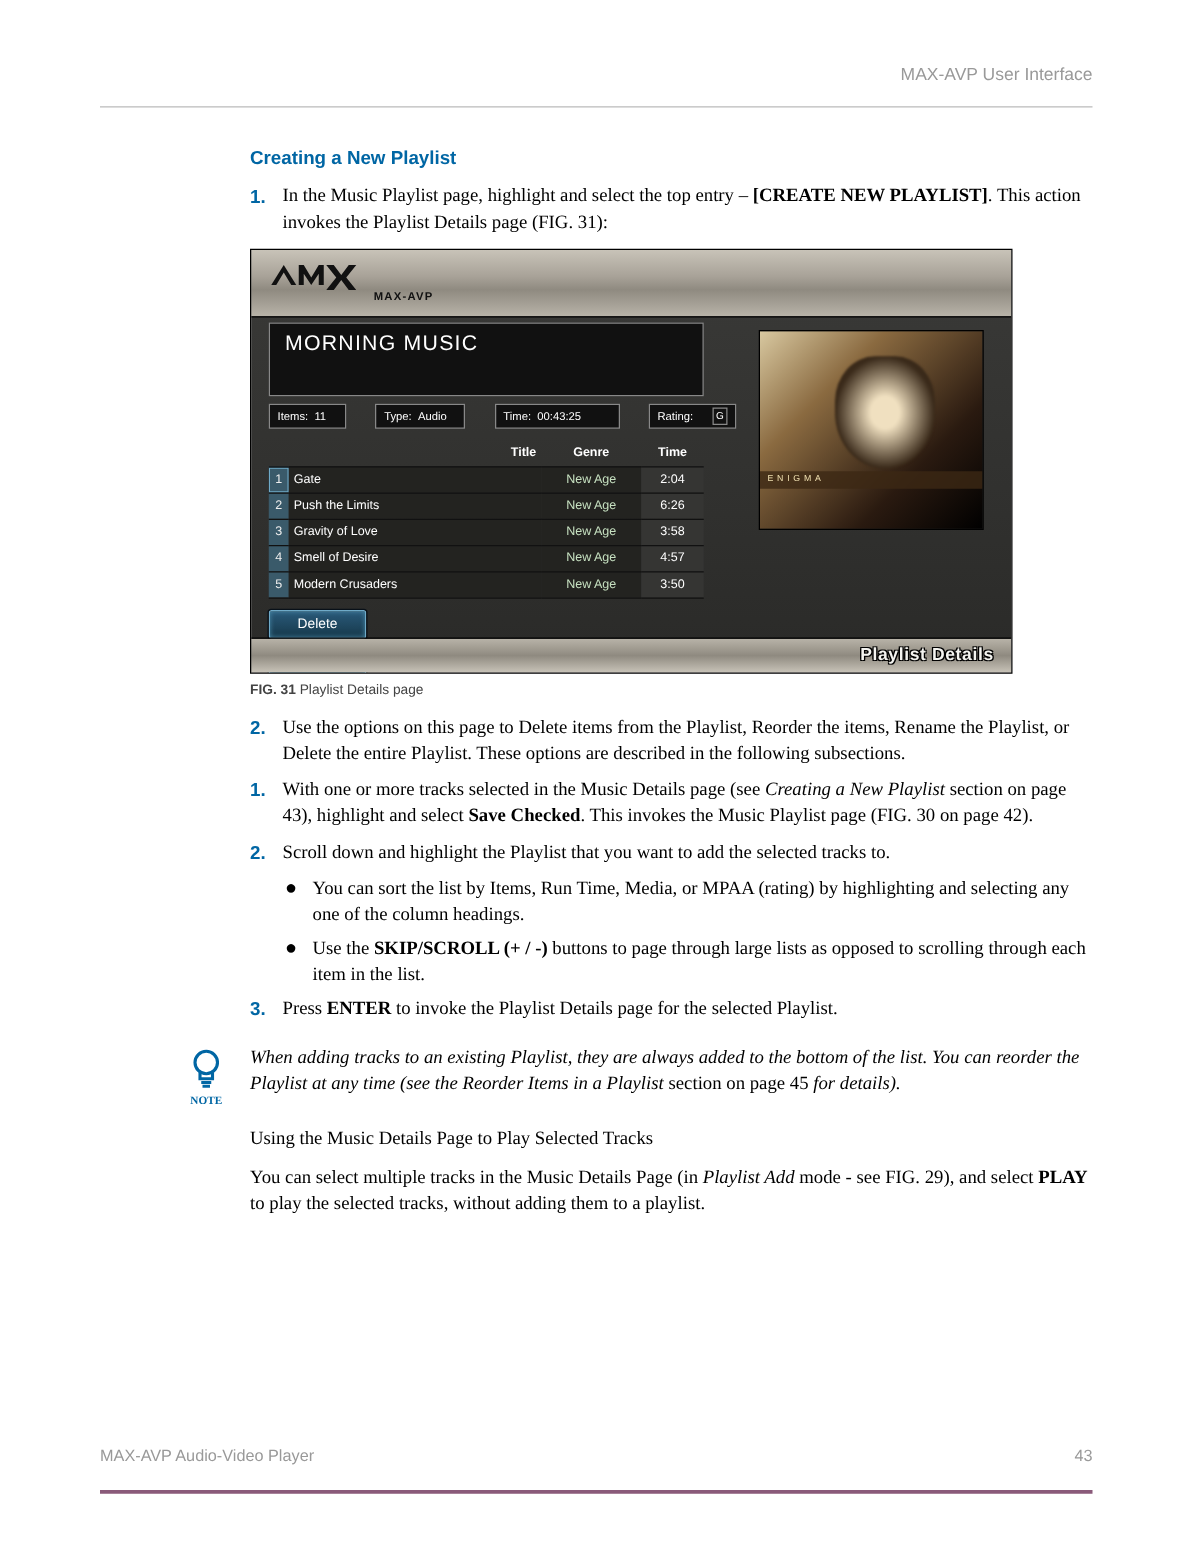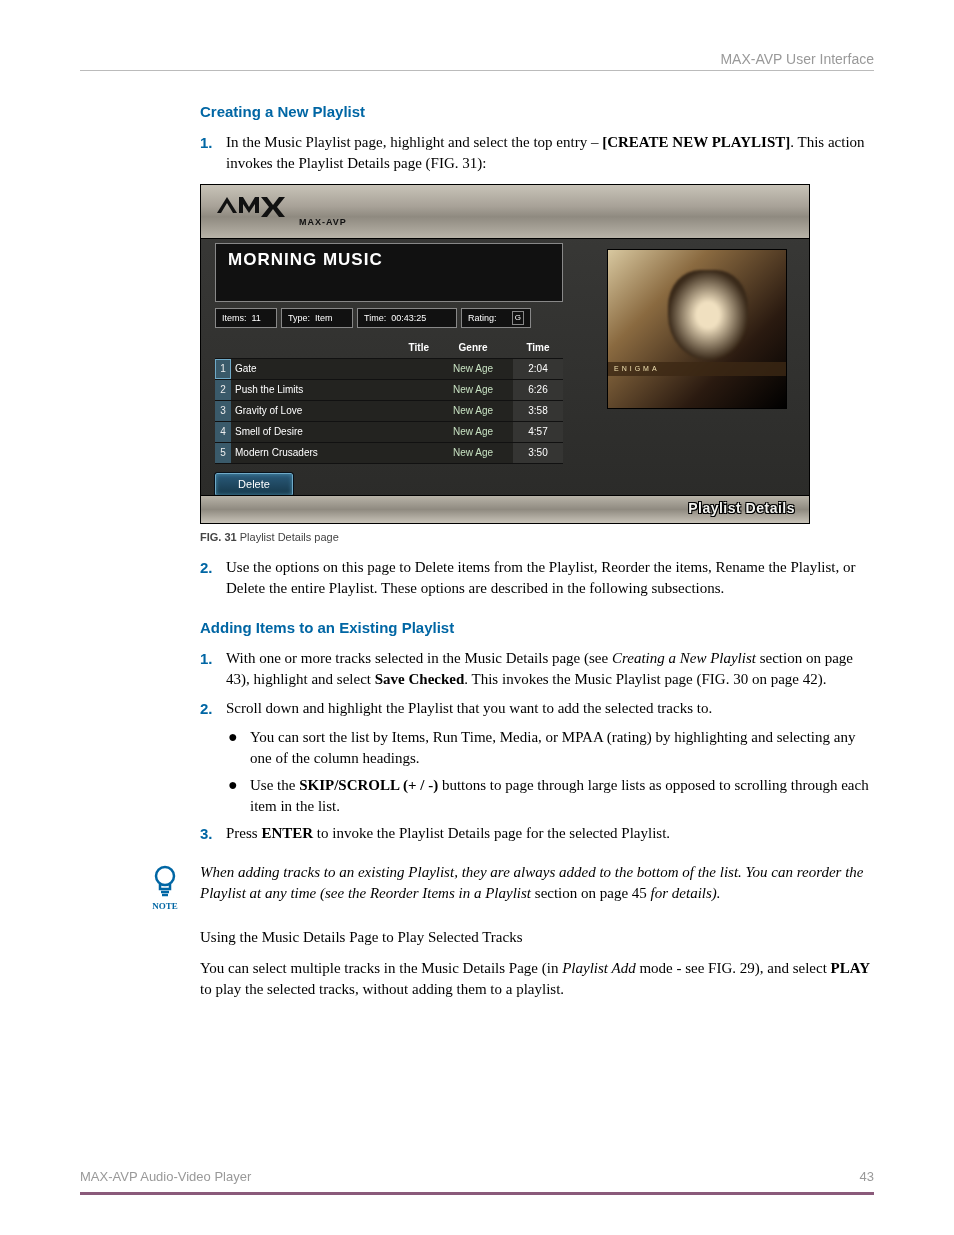--- a/index.html
+++ b/index.html
@@ -14,21 +14,21 @@
     line-height: 1.4;
   }
   .page {
     padding: 50px 80px 40px 80px;
   }
   .header-right {
     text-align: right;
     color: #999;
     font-family: Arial, sans-serif;
     font-size: 14px;
-    padding-bottom: 0;
+    padding-bottom: 15px;
     border-bottom: 1px solid #bbb;
     margin-bottom: 30px;
   }
   .content {
     margin-left: 120px;
     margin-right: 0;
   }
   .section-heading {
     font-family: Arial, sans-serif;
     font-weight: bold;
@@ -103,21 +103,21 @@
     position: absolute;
     bottom: 40px;
     left: 80px;
     right: 80px;
     display: flex;
     justify-content: space-between;
     font-family: Arial, sans-serif;
     font-size: 13px;
     color: #999;
     border-bottom: 3px solid #8a5a7a;
-    padding-bottom: 6px;
+    padding-bottom: 18px;
   }
   
   .screenshot {
     width: 610px;
     height: 340px;
     margin: 10px 0 4px 0;
     background: linear-gradient(#3a3a38,#2a2a28);
     border: 1px solid #000;
     position: relative;
     font-family: Arial, sans-serif;
@@ -162,28 +162,29 @@
   .playlist-title-box {
     border: 1px solid #888;
     padding: 4px 12px 30px 12px;
     margin-top: 4px;
     margin-bottom: 6px;
     width: 348px;
     background: #111;
   }
   .playlist-title {
     font-size: 17px;
-    font-weight: bold;
+    font-weight: normal;
     letter-spacing: 1px;
   }
   .stat-row {
     display: flex;
     gap: 4px;
     font-size: 9px;
     margin-bottom: 10px;
+    justify-content: space-between;
   }
   .stat-box {
     border: 1px solid #888;
     padding: 2px 6px;
     background: #111;
     white-space: nowrap;
     display: flex;
     align-items: center;
   }
   .track-table {
@@ -324,21 +325,21 @@
         </div>
       </div>
 
       <div class="main-area">
         <div class="left-col">
           <div class="playlist-title-box">
             <div class="playlist-title">MORNING MUSIC</div>
           </div>
           <div class="stat-row">
             <div class="stat-box" style="width:62px"><span>Items:</span>&nbsp;&nbsp;<span>11</span></div>
-            <div class="stat-box" style="width:72px"><span>Type:</span>&nbsp;&nbsp;<span>Item</span></div>
+            <div class="stat-box" style="width:72px"><span>Type:</span>&nbsp;&nbsp;<span>Audio</span></div>
             <div class="stat-box" style="width:100px"><span>Time:</span>&nbsp;&nbsp;<span>00:43:25</span></div>
             <div class="stat-box" style="width:70px;justify-content:space-between">
                 <span>Rating:</span>
                 <span style="border:1px solid #888;padding:0 2px;font-size:8px">G</span>
               </div>
           </div>
 
           <table class="track-table">
             <thead>
               <tr>
@@ -408,21 +409,20 @@
     </div>
 
     <ol class="ol">
       <li>
         <span class="ol-num">2.</span>
         <span class="ol-text">Use the options on this page to Delete items from the Playlist, Reorder the items, Rename the Playlist, or Delete the entire Playlist. These options are described in the following subsections.</span>
       </li>
     </ol>
 
 
-    <div class="section-heading">Adding Items to an Existing Playlist</div>
 
     <ol class="ol">
       <li>
         <span class="ol-num">1.</span>
         <span class="ol-text">
           <span>With one or more tracks selected in the Music Details page (see </span><span class="italic">Creating a New Playlist</span><span> section on page 43), highlight and select </span><span class="bold">Save Checked</span><span>. This invokes the Music Playlist page (FIG. 30 on page 42).</span>
         </span>
       </li>
       <li>
         <span class="ol-num">2.</span>

